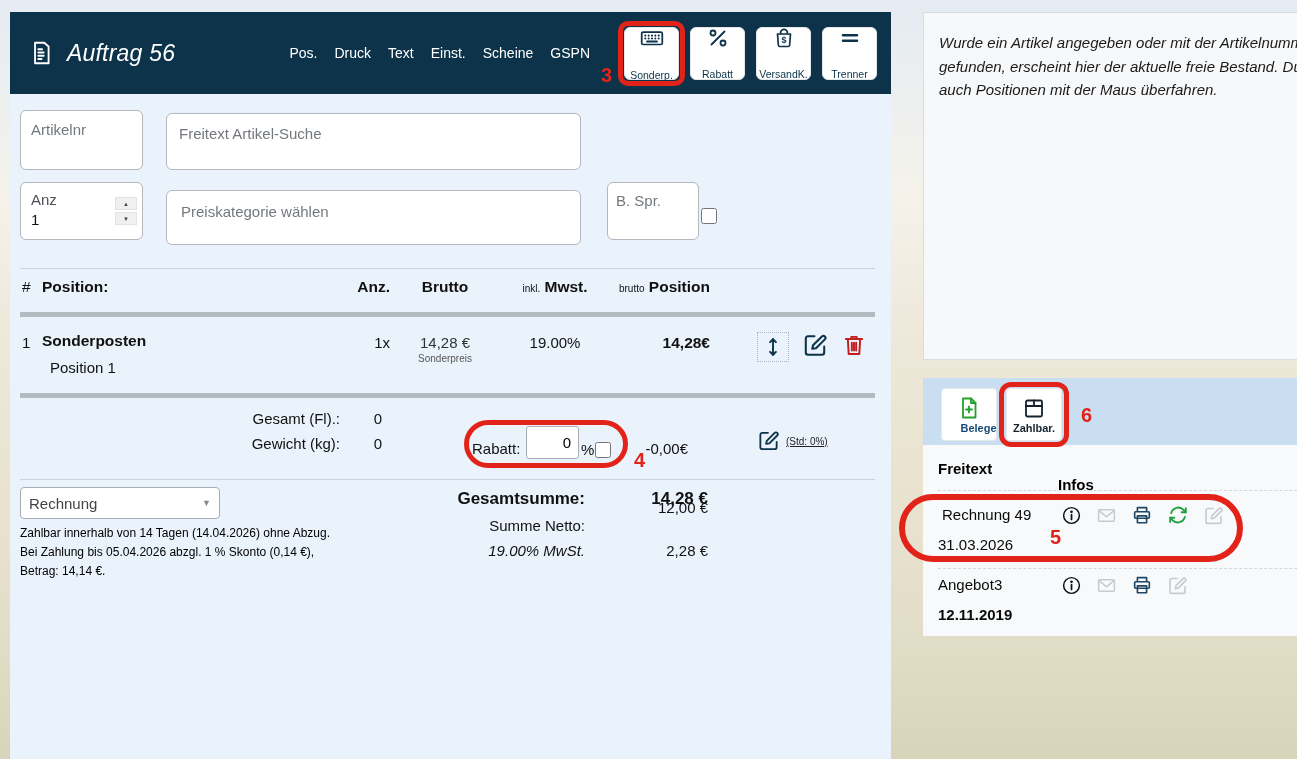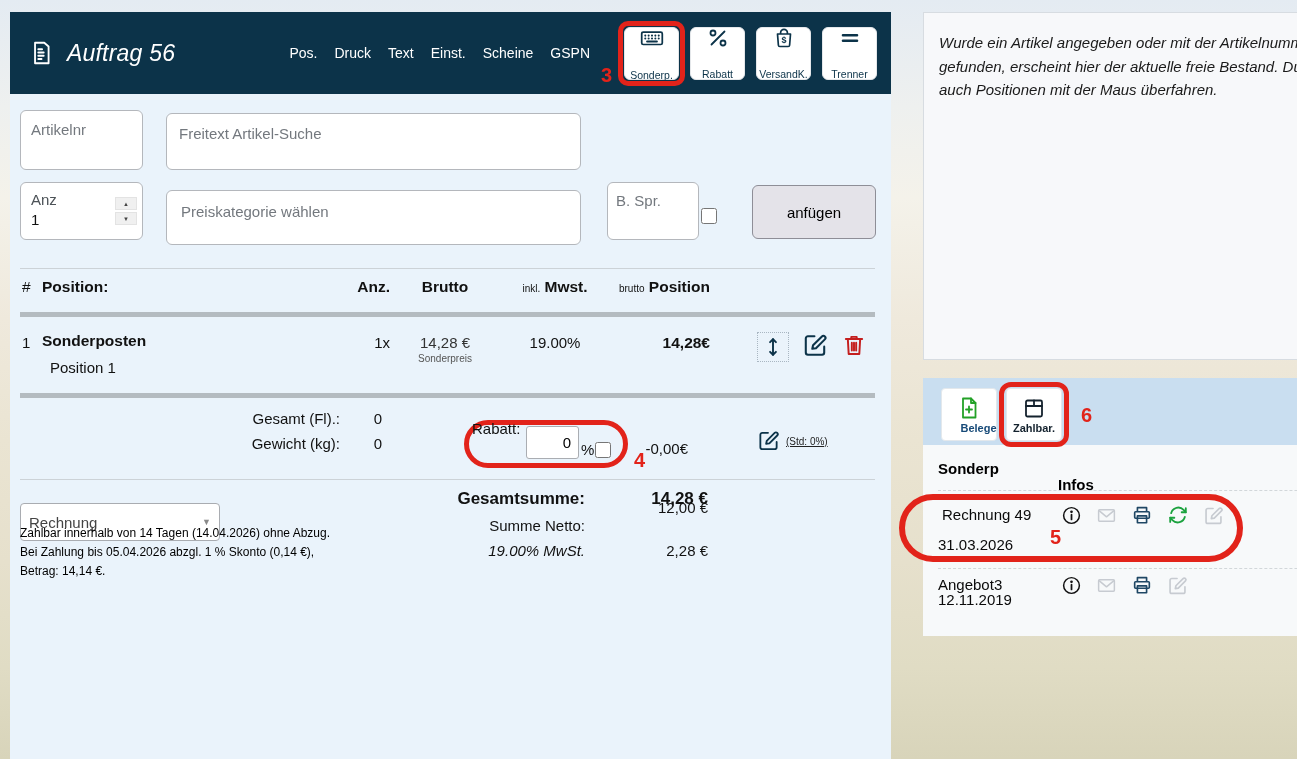--- a/index.html
+++ b/index.html
@@ -176,21 +176,20 @@
       <button>▲</button>
       <button>▼</button>
     </span>
   </div>
 
   <input class="field" style="left: 597px; top: 170px; width: 92px; height: 58px; padding: 8px 8px 30px;" placeholder="B. Spr.">
 
   <input class="field" style="left: 156px; top: 178px; width: 415px; height: 55px; padding: 12px 14px 24px;" placeholder="Preiskategorie wählen">
   <input type="checkbox" class="check" style="left: 691px; top: 196px;">
 
-  <button class="btn-anfuegen" style="left:742px; top:173px; width:124px; height:54px;">anfügen</button>
 
   <div class="tline" style="top:256px;"></div>
 
   <div class="tgrid" style="top:266px;">
     <div class="th" style="font-weight:normal; padding-left:2px;">#</div>
     <div class="th">Position:</div>
     <div class="th c-right">Anz.</div>
     <div class="th c-center">Brutto</div>
     <div class="th c-center">
       <span class="small-pre">inkl.</span>
@@ -246,38 +245,38 @@
   <div class="tline-thick" style="top:381px;"></div>
 
   <div class="sum-label" style="left:180px; top:398px; width:150px;">Gesamt (Fl).:</div>
   <div class="sum-val" style="left:310px; top:398px; width:62px;">0</div>
   <div class="sum-label" style="left:180px; top:423px; width:150px;">Gewicht (kg):</div>
   <div class="sum-val" style="left:310px; top:423px; width:62px;">0</div>
 
   <div class="ring" style="left:454px; top:408px; width:164px; height:48px; border-radius:24px;"></div>
   <span class="red-num" style="left:624px; top:437px; position:absolute;">4</span>
 
-  <div class="sum-label" style="left:462px; top:408px; width:52px; text-align:left;">Rabatt:</div>
+  <div class="sum-label" style="left:462px; top:428px; width:52px; text-align:left;">Rabatt:</div>
   <input class="rabatt-input" style="left: 516px; top: 414px; width: 53px; height: 33px;" value="0">
   <div class="sum-label" style="left:571px; top:429px; width:14px; text-align:left;">%</div>
   <input type="checkbox" class="check" style="left: 585px; top: 430px;">
 
   <div class="sum-val" style="left:600px; top:428px; width:78px;">-0,00€</div>
 
   <span style="position:absolute; left:747px; top:417px;">
     <svg width="23" height="23" viewBox="0 0 24 24" fill="none" stroke="#0c3349" stroke-width="1.9" stroke-linecap="round" stroke-linejoin="round">
       <path d="M20.5 13.5v5.5a2 2 0 0 1-2 2h-13a2 2 0 0 1-2-2V6a2 2 0 0 1 2-2h6"></path>
       <path d="M9.5 15.5l.7-3.2 8.2-8.2a1.9 1.9 0 0 1 2.7 2.7l-8.2 8.2-3.4.5z"></path>
     </svg>
   </span>
   <span class="std-note" style="left:776px; top:424px;">(Std: 0%)</span>
 
   <div class="tline" style="top:467px;"></div>
 
-  <div class="select-box" style="left:10px; top:475px; width:200px; height:38px;margin-top:16px;">
+  <div class="select-box" style="left:10px; top:475px; width:200px; height:32px;">
     <span>Rechnung</span>
     <span class="arrow">▼</span>
   </div>
 
   <div class="terms" style="left:10px; top:512px;">Zahlbar innerhalb von 14 Tagen (14.04.2026) ohne Abzug.
 Bei Zahlung bis 05.04.2026 abzgl. 1 % Skonto (0,14 €),
 Betrag: 14,14 €.</div>
 
   <div class="tot-label" style="left:365px; top:477px; font-size:17px; font-weight:bold;">Gesamtsumme:</div>
   <div class="tot-val" style="left:558px; top:477px; font-size:17px; font-weight:bold;">14,28 €</div>
@@ -313,21 +312,21 @@
       <svg width="24" height="24" viewBox="0 0 24 24" fill="none" stroke="#14222e" stroke-width="1.8" stroke-linecap="round" stroke-linejoin="round">
         <rect x="4" y="4.5" width="16" height="16" rx="1.5"></rect>
           <path d="M4 10h16"></path>
           <path d="M12 4.5V10"></path>
       </svg>
     </span>
     <span class="lbl lbl-paketm">Zahlbar.</span>
   </div>
   <span class="red-num" style="left:158px; top:26px;">6</span>
 
-  <div class="bp-head" style="left:15px; top:82px;">Sonderp</div>
+  <div class="bp-head" style="left:15px; top:82px;">Freitext</div>
   <div class="bp-head" style="left:135px; top:98px;">Infos</div>
 
   <div class="bp-div" style="top:112px;"></div>
 
   <div class="ring row-ring" style="left:-24px; top:116px; width:344px; height:68px;"></div>
   <span class="red-num" style="left:127px; top:148px;">5</span>
 
   <div class="bp-name" style="left:19px; top:128px;">Rechnung 49</div>
   <div class="bp-name" style="left:15px; top:158px;">31.03.2026</div>
   <div class="bp-icons" style="left:138px; top:126px;">
@@ -363,21 +362,21 @@
       <svg width="21" height="21" viewBox="0 0 24 24" fill="none" stroke="#c7cbd1" stroke-width="1.9" stroke-linecap="round" stroke-linejoin="round">
         <path d="M20.5 13.5v5.5a2 2 0 0 1-2 2h-13a2 2 0 0 1-2-2V6a2 2 0 0 1 2-2h6"></path>
         <path d="M9.5 15.5l.7-3.2 8.2-8.2a1.9 1.9 0 0 1 2.7 2.7l-8.2 8.2-3.4.5z"></path>
       </svg>
     </span>
   </div>
 
   <div class="bp-div" style="top:190px;"></div>
 
   <div class="bp-name" style="left:15px; top:198px;">Angebot3</div>
-  <div class="bp-name" style="left:15px; top:213px;">12.11.2019</div>
+  <div class="bp-name" style="left:15px; top:228px;font-weight:bold;">12.11.2019</div>
   <div class="bp-icons" style="left:138px; top:196px;">
     <span>
       <svg width="21" height="21" viewBox="0 0 24 24" fill="none" stroke="#111" stroke-width="1.7" stroke-linecap="round">
         <circle cx="12" cy="12" r="9"></circle>
           <path d="M12 11v5.5" stroke-width="2"></path>
           <circle cx="12" cy="7.7" r="0.7" fill="#111"></circle>
       </svg>
     </span>
     <span>
       <svg width="21" height="21" viewBox="0 0 24 24" fill="none" stroke="#c7cbd1" stroke-width="1.7" stroke-linejoin="round">

